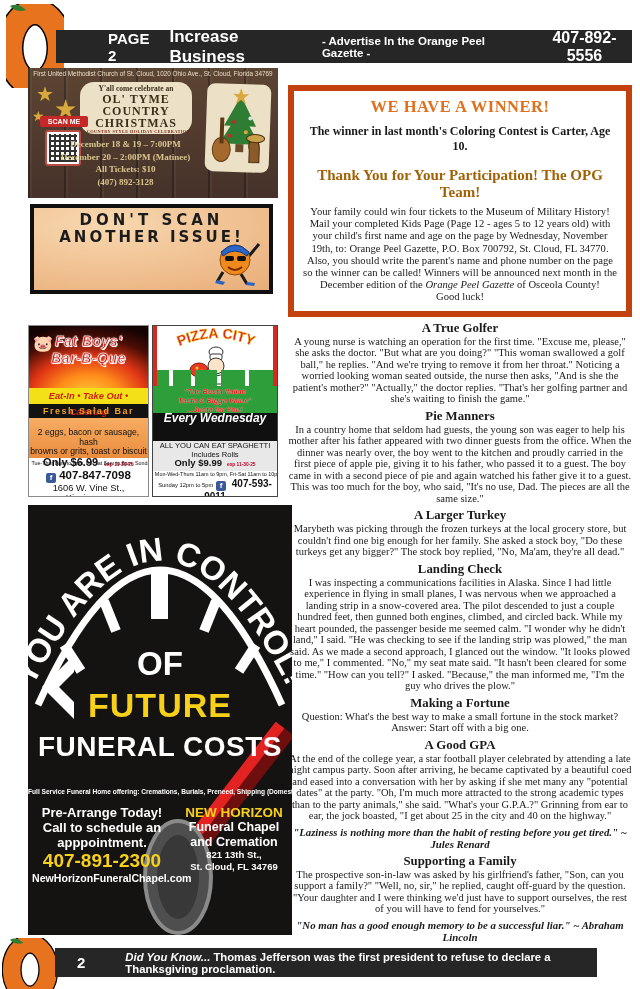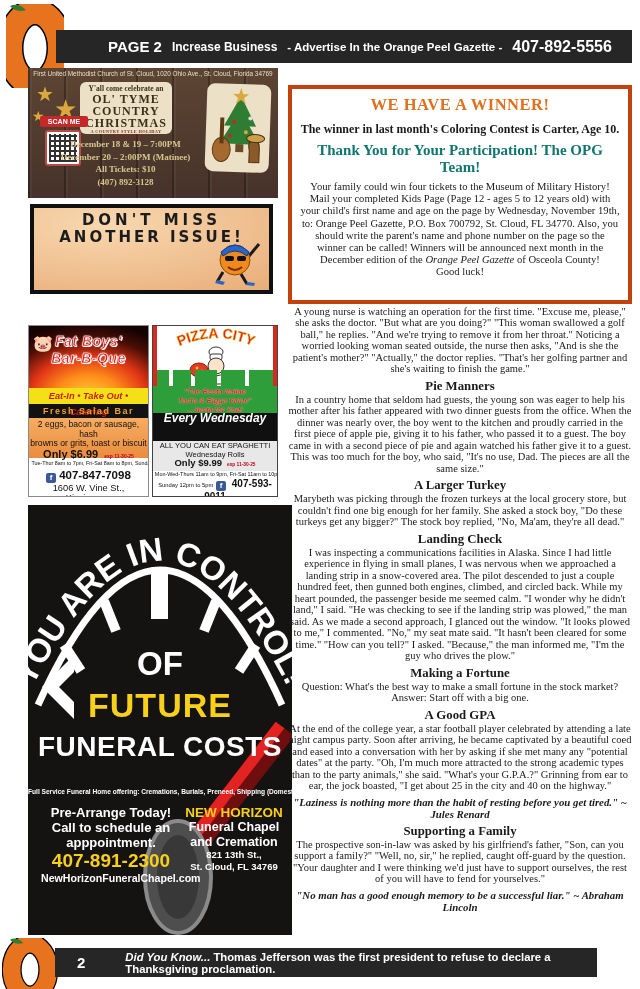--- a/index.html
+++ b/index.html
@@ -4,43 +4,43 @@
 <style>
   * { margin:0; padding:0; box-sizing:border-box; }
   html,body { background:#fff; }
   body { font-family:"Liberation Sans", sans-serif; }
   .page { position:relative; width:640px; height:989px; background:#fff; overflow:hidden; margin:0 auto; }
 
   
   .topbar { position:absolute; left:56px; top:30px; width:576px; height:33px; background:#262626;
             display:flex; align-items:center; color:#fff; gap:10px; padding-left:52px; }
   .topbar .pg { font-weight:bold; font-size:15px; }
-  .topbar .tb-title { font-weight:bold; font-size:12px; }
+  .topbar .tb-title { font-weight:bold; font-size:17px; }
   .topbar .tb-sub { font-weight:bold; font-size:11.5px; }
   .topbar .tb-phone { font-weight:bold; font-size:16px;text-align:center; }
   .o-logo { position:absolute; }
   .botbar { position:absolute; left:55px; top:948px; width:542px; height:29px; background:#262626;
             display:flex; align-items:center; color:#fff; padding-left:22px; }
   .botbar .pgnum { font-weight:bold; font-size:15px; margin-right:40px; }
   .botbar .dyk { font-size:11.3px; font-weight:bold; }
   .botbar .dyk .it { font-style:italic; }
 
   
   .ad { position:absolute; }
 
   
   .xmas { left:28px; top:68px; width:250px; height:130px;
           background:linear-gradient(#5d4533,#49352a);
           background-image:repeating-linear-gradient(90deg, rgba(0,0,0,.28) 0 2px, rgba(255,255,255,.04) 2px 4px, transparent 4px 36px),
                            linear-gradient(#5d4533,#46322a);
           overflow:hidden; }
   .xmas .church { position:absolute; top:2px; left:0; width:100%; text-align:center; color:#e9dcc4; font-size:6.4px; }
   .xmas .star { position:absolute; color:#d9a83f; text-shadow:0 0 1px #7a5c1d; }
-  .xmas .panel { position:absolute; left:52px; top:14px; width:92px; height:52px; background:#ece1c6;
-                 border-radius:6px; text-align:center; color:#3d2f1b; font-family:"Liberation Serif",serif; padding-top:2px; }
+  .xmas .panel { position:absolute; left:52px; top:14px; width:112px; height:52px; background:#ece1c6;
+                 border-radius:14px; text-align:center; color:#3d2f1b; font-family:"Liberation Serif",serif; padding-top:2px; }
   .xmas .panel .tag { font-weight:bold; font-size:7.5px; }
   .xmas .panel .t1 { font-weight:bold; font-size:12px; letter-spacing:1px; line-height:12px; }
   .xmas .panel .subt { font-size:4.3px; font-weight:bold; color:#7c2a1a; letter-spacing:.4px; }
   .xmas .dates { position:absolute; left:10px; top:70px; width:175px; text-align:center; color:#d8c58e;
                  font-family:"Liberation Serif",serif; font-weight:bold; font-size:9px; line-height:12.5px; }
   .xmas .scanme { position:absolute; left:12px; top:48px; width:48px; height:11px; background:#c62828; color:#fff;
                   font-weight:bold; font-size:7px; text-align:center; line-height:11px; border-radius:2px; }
   .xmas .qr { position:absolute; left:17px; top:62px; width:36px; height:36px; background:#fff; border:2px solid #b84b43; border-radius:3px; }
   .xmas .qr .px { position:absolute; inset:2px;
         background-image:repeating-linear-gradient(0deg,#000 0 2px,transparent 2px 5px),
@@ -68,21 +68,21 @@
   .bbq .nm { position:absolute; width:100%; text-align:center; font-weight:bold; font-style:italic;
              color:#d42420; -webkit-text-stroke:.5px #fff; text-shadow:0 0 2px #fff,1px 1px 0 #fff; letter-spacing:.5px; }
   .bbq .nm1 { top:7px; font-size:14px; }
   .bbq .nm2 { top:24px; font-size:14px; }
   .bbq .chef { position:absolute; left:4px; top:8px; font-size:16px; }
   .bbq .yellow { height:16px; background:#f3e017; color:#cf2015; font-weight:bold; font-style:italic;
                  font-size:9.3px; text-align:center; line-height:16px; }
   .bbq .black { height:14px; background:#121212; color:#f0a028; font-weight:bold; font-size:9px;
                 letter-spacing:1.5px; text-align:center; line-height:14px; }
   .bbq .orange { height:40px; background:linear-gradient(#f6ad62,#ea8c3e); color:#111; text-align:center;
-                 font-size:8.6px; line-height:9.6px; padding-top:2px; }
+                 font-size:8.6px; line-height:9.6px; padding-top:10px; }
   .bbq .orange .price { font-weight:bold; font-size:11px; margin-top:1px; }
   .bbq .orange .exp { font-size:5px; color:#b02; margin-left:6px; }
   .bbq .hours { height:11px; font-size:5.6px; text-align:center; line-height:11px; color:#111;
                 transform:scaleX(.96); white-space:nowrap; }
   .bbq .phone { text-align:center; font-weight:bold; font-size:11.5px; color:#111; line-height:13px; }
   .bbq .addr { text-align:center; font-size:9.3px; color:#111; }
   .fb { display:inline-block; width:10px; height:10px; background:#3b5998; color:#fff; border-radius:2px;
         font-size:8px; font-weight:bold; line-height:10px; text-align:center; vertical-align:-1px; margin-right:3px; }
 
   
@@ -103,36 +103,36 @@
   .pizza .addr { text-align:center; font-size:8.8px; line-height:10.5px; color:#222; }
 
   
   .funeral { left:28px; top:505px; width:264px; height:430px; background:#151212; overflow:hidden; }
   .funeral svg.gauge { position:absolute; left:0; top:0; }
   .funeral .ftxt { position:absolute; width:100%; text-align:center; color:#fff; font-weight:bold; }
   .f-of      { top:140px; font-size:33px; }
   .f-future  { top:181px; font-size:34px; color:#f7d01a !important; letter-spacing:1px; }
   .f-costs   { top:226px; font-size:28px; letter-spacing:.5px; }
   .f-serv    { top:283px; font-size:6.6px; white-space:nowrap; font-weight:bold; }
-  .f-left { position:absolute; left:13px; top:300px; width:140px; text-align:center; color:#fff; font-weight:bold; }
+  .f-left { position:absolute; left:4px; top:300px; width:140px; text-align:center; color:#fff; font-weight:bold; }
   .f-left .l1 { font-size:13px; line-height:15px; }
   .f-left .phone { color:#f7d01a; font-size:19px; margin-top:3px; }
   .f-left .web { font-size:10.6px; margin-top:4px; font-weight:bold; }
   .f-right { position:absolute; right:2px; top:300px; width:112px; text-align:center; color:#fff; font-weight:bold; }
   .f-right .nh { color:#f7d01a; font-size:13.5px; line-height:15px; }
   .f-right .l2 { font-size:12.5px; line-height:14.5px; }
   .f-right .l3 { font-size:9.5px; line-height:11.5px; }
   .arc-text { fill:#fff; font-family:"Liberation Sans",sans-serif; font-weight:bold; font-size:33px; }
 
   
   .rightcol { position:absolute; left:288px; top:85px; width:344px; font-family:"Liberation Serif",serif; color:#1a1a1a; }
-  .winnerbox { border:4px solid #c2410c; padding:6px 8px 21px; text-align:center; }
+  .winnerbox { border:6px solid #c2410c; padding:6px 8px 7px; text-align:center; }
   .winnerbox .wtitle { color:#e0701d; font-weight:bold; font-size:16.5px; letter-spacing:.5px; }
   .winnerbox .wline1 { font-weight:bold; font-size:12px; margin-top:7px; }
-  .winnerbox .wline2 { color:#0f766e; font-weight:bold; font-size:15px; margin-top:5px; }
+  .winnerbox .wline2 { color:#a16207; font-weight:bold; font-size:15px; margin-top:13px; }
   .winnerbox .wbody { font-size:10.6px; line-height:12.2px; margin-top:5px; }
   .winnerbox .wbody .it { font-style:italic; }
   .winnerbox .gl { font-size:10.6px; line-height:12.2px; }
   .jokes { margin-top:2px; text-align:center; }
   .joke-title { font-size:12.8px; font-weight:bold; margin:4px 0 0; }
   .joke-body { font-size:10.5px; line-height:11.5px; }
   .quote { font-size:10.8px; line-height:12px; font-weight:bold; font-style:italic; margin:4px 0; }
 </style>
 </head>
 <body>
@@ -186,21 +186,21 @@
           <circle cx="44" cy="34" r="2" fill="#e0e0e0"></circle>
         <ellipse cx="16" cy="66" rx="9" ry="12" fill="#a5692d" stroke="#5d3a16"></ellipse>
         <rect x="14" y="34" width="4" height="26" fill="#5d3a16"></rect>
         <path d="M46 56 q8 -2 8 8 l0 14 l-10 0 l0 -12 q-2 -8 2 -10z" fill="#8a5a28" stroke="#4a2c10"></path>
         <ellipse cx="50" cy="54" rx="9" ry="4" fill="#c9a14a" stroke="#4a2c10"></ellipse>
       </svg>
     </div>
   </div>
 
   <div class="ad subsad">
-    <div class="h" style="margin-top:4px;">DON'T MISS</div>
+    <div class="h" style="margin-top:4px;">DON'T SCAN</div>
     <div class="h2">ANOTHER ISSUE!</div>
     <svg width="52" height="54" viewBox="0 0 52 54">
       <line x1="12" y1="40" x2="6" y2="50" stroke="#1a1a1a" stroke-width="3"></line>
       <line x1="30" y1="42" x2="36" y2="52" stroke="#1a1a1a" stroke-width="3"></line>
       <line x1="38" y1="24" x2="48" y2="12" stroke="#1a1a1a" stroke-width="3"></line>
       <circle cx="24" cy="28" r="15" fill="#f08a1d" stroke="#8a4a0a"></circle>
       <path d="M10 20 q14 -14 28 0 l-2 4 q-12 -10 -24 0 z" fill="#2a66c8" stroke="#123c82"></path>
       <rect x="14" y="24" width="9" height="5" rx="2" fill="#111"></rect>
       <rect x="26" y="24" width="9" height="5" rx="2" fill="#111"></rect>
       <path d="M17 35 q7 6 14 0" stroke="#7a2a00" stroke-width="2" fill="none"></path>
@@ -245,21 +245,21 @@
       <div class="sky"></div>
     </div>
     <div class="green">
       <div>"The Besta Italian</div>
       <div>Tasta &amp; Bigga Value"</div>
       <div>...Justa for You!</div>
     </div>
     <div class="blackstrip">Every Wednesday</div>
     <div class="deal">
       <div>ALL YOU CAN EAT SPAGHETTI</div>
-      <div>Wednesday Rolls</div>
+      <div>Includes Rolls</div>
       <div class="p"><span>Only $9.99</span><span class="exp">exp 11-30-25</span></div>
     </div>
     <div class="hours">Mon-Wed-Thurs 11am to 9pm, Fri-Sat 11am to 10pm,</div>
     <div class="phline">
       <span style="font-weight:normal;font-size:5.8px;">Sunday 12pm to 5pm</span>
       <span class="fb">f</span>
       <span>407-593-9011</span>
     </div>
     <div class="addr">
       <div>3670 Old Canoe Creek Rd.,</div>
@@ -305,20 +305,21 @@
 
   <div class="rightcol">
     <div class="winnerbox">
       <div class="wtitle">WE HAVE A WINNER!</div>
       <div class="wline1">The winner in last month's Coloring Contest is Carter, Age 10.</div>
       <div class="wline2">Thank You for Your Participation!  The OPG Team!</div>
       <div class="wbody"><span>Your family could win four tickets to the Museum of Military History! Mail your completed Kids Page (Page 12 - ages 5 to 12 years old) with your child's first name and age on the page by Wednesday, November 19th, to: Orange Peel Gazette, P.O. Box 700792, St. Cloud, FL 34770. Also, you should write the parent's name and phone number on the page so the winner can be called! Winners will be announced next month in the December edition of the </span><span class="it">Orange Peel Gazette</span><span> of Osceola County!</span></div>
       <div class="gl">Good luck!</div>
     </div>
     <div class="jokes" id="jokes">
+        <h3 class="joke-title">A True Golfer</h3>
         <p class="joke-body">A young nurse is watching an operation for the first time. "Excuse me, please," she asks the doctor. "But what are you doing?" "This woman swallowed a golf ball," he replies. "And we're trying to remove it from her throat." Noticing a worried looking woman seated outside, the nurse then asks, "And is she the patient's mother?" "Actually," the doctor replies. "That's her golfing partner and she's waiting to finish the game."</p>
         <h3 class="joke-title">Pie Manners</h3>
         <p class="joke-body">In a country home that seldom had guests, the young son was eager to help his mother after his father appeared with two dinner guests from the office. When the dinner was nearly over, the boy went to the kitchen and proudly carried in the first piece of apple pie, giving it to his father, who passed it to a guest. The boy came in with a second piece of pie and again watched his father give it to a guest. This was too much for the boy, who said, "It's no use, Dad. The pieces are all the same size."</p>
         <h3 class="joke-title">A Larger Turkey</h3>
         <p class="joke-body">Marybeth was picking through the frozen turkeys at the local grocery store, but couldn't find one big enough for her family. She asked a stock boy, "Do these turkeys get any bigger?" The stock boy replied, "No, Ma'am, they're all dead."</p>
         <h3 class="joke-title">Landing Check</h3>
         <p class="joke-body">I was inspecting a communications facilities in Alaska. Since I had little experience in flying in small planes, I was nervous when we approached a landing strip in a snow-covered area. The pilot descended to just a couple hundred feet, then gunned both engines, climbed, and circled back. While my heart pounded, the passenger beside me seemed calm. "I wonder why he didn't land," I said. "He was checking to see if the landing strip was plowed," the man said. As we made a second approach, I glanced out the window. "It looks plowed to me," I commented. "No," my seat mate said. "It hasn't been cleared for some time." "How can you tell?" I asked. "Because," the man informed me, "I'm the guy who drives the plow."</p>
         <h3 class="joke-title">Making a Fortune</h3>
         <p class="joke-body">Question: What's the best way to make a small fortune in the stock market? Answer: Start off with a big one.</p>
         <h3 class="joke-title">A Good GPA</h3>

